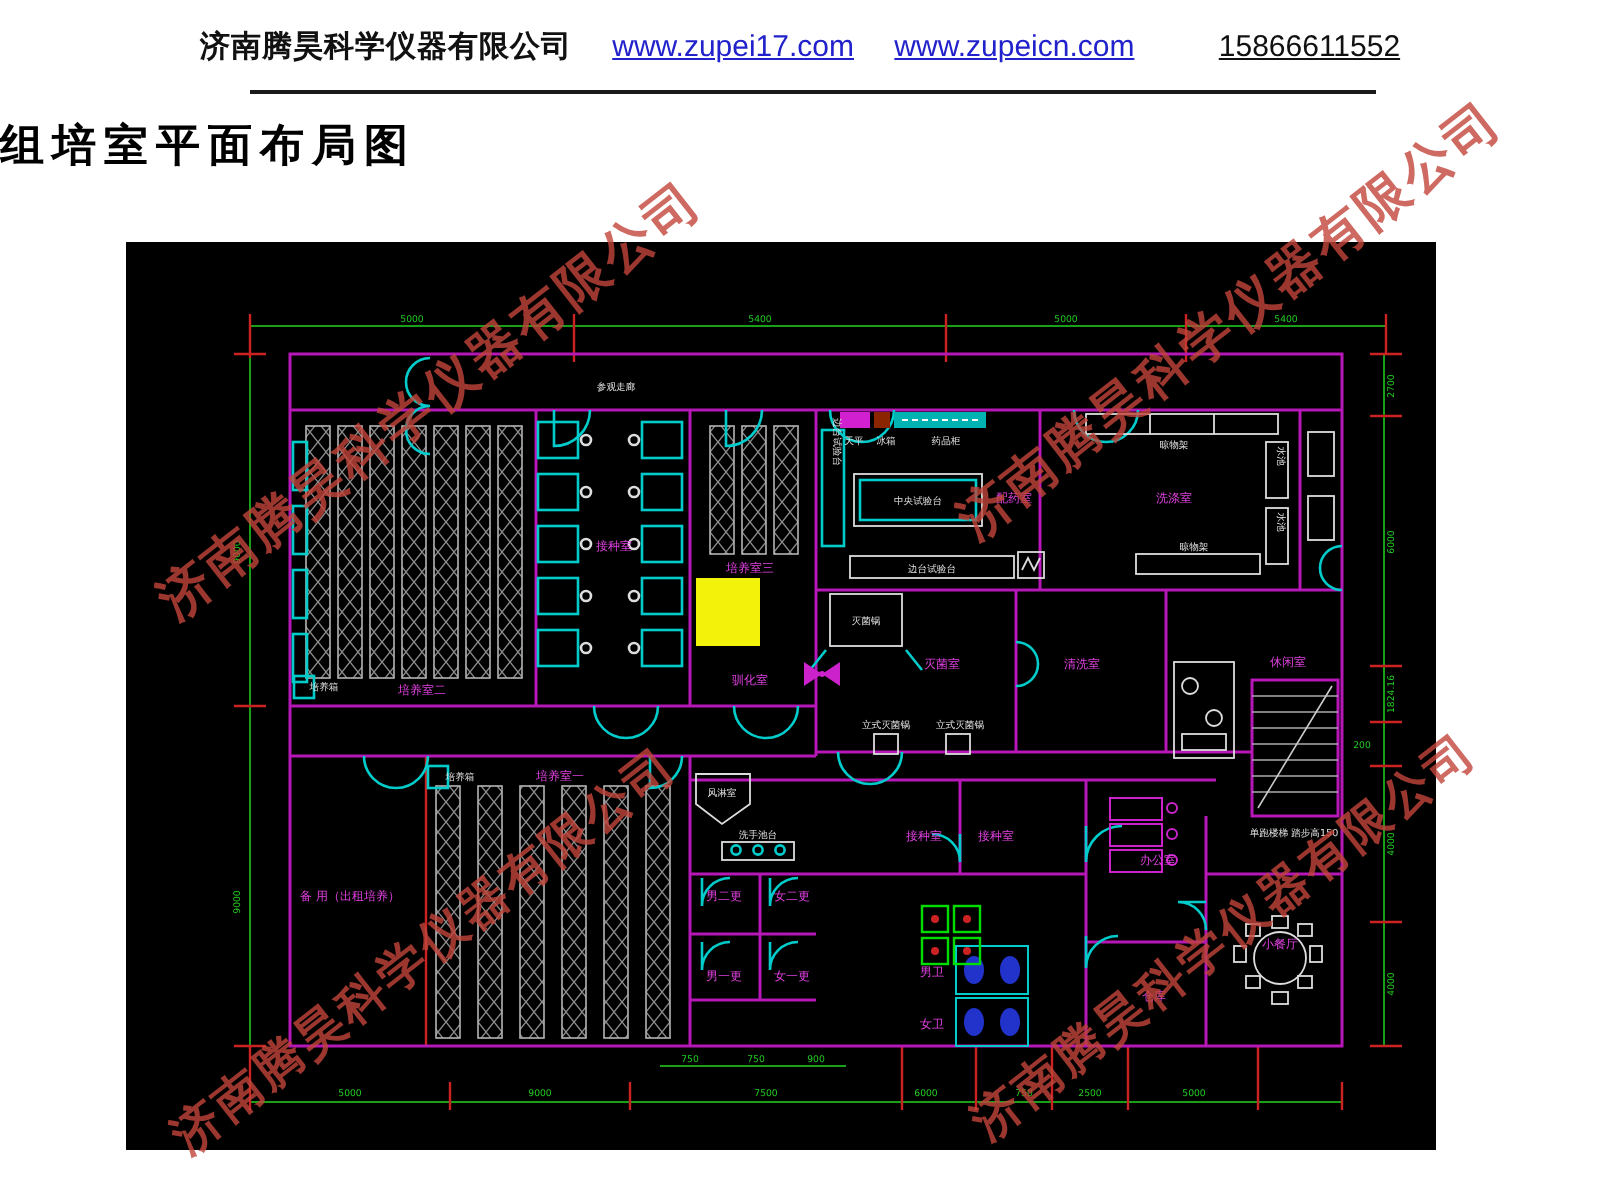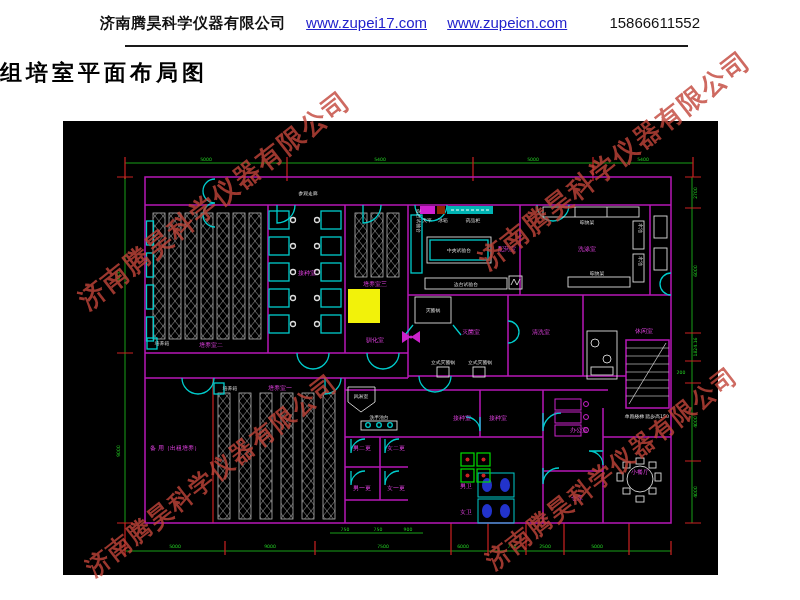--- a/index.html
+++ b/index.html
@@ -3,21 +3,21 @@
 <meta charset="utf-8">
 <style>
   html,body{margin:0;padding:0;}
   body{width:800px;height:600px;position:relative;background:#fff;overflow:hidden;
        font-family:"Liberation Sans","DejaVu Sans",sans-serif;}
   .page{position:absolute;inset:0;background:#ffffff;}
   
   .hdr{position:absolute;top:14px;left:0;width:800px;text-align:center;font-size:15px;color:#111;}
   .hdr .co{font-weight:600;letter-spacing:.5px;}
   .hdr a{color:#2222cc;text-decoration:underline;margin-left:16px;}
-  .hdr .ph{margin-left:38px;color:#111;}
+  .hdr .ph{margin-left:38px;color:#111;text-decoration:underline;}
   .hdr-line{position:absolute;top:45px;left:125px;width:563px;height:2px;background:#1a1a1a;}
   
   .ttl{position:absolute;top:58px;left:0;width:800px;text-align:left;font-size:22px;
        font-weight:bold;letter-spacing:4px;color:#000;}
   
   .plan{position:absolute;left:63px;top:121px;width:655px;height:454px;background:#000;}
   svg{display:block;}
   text{font-family:"DejaVu Sans","Liberation Sans",sans-serif;}
   .rm{fill:#e040e0;font-size:6px;text-anchor:middle;}
   .eq{fill:#e2e2e2;font-size:4.8px;text-anchor:middle;}

